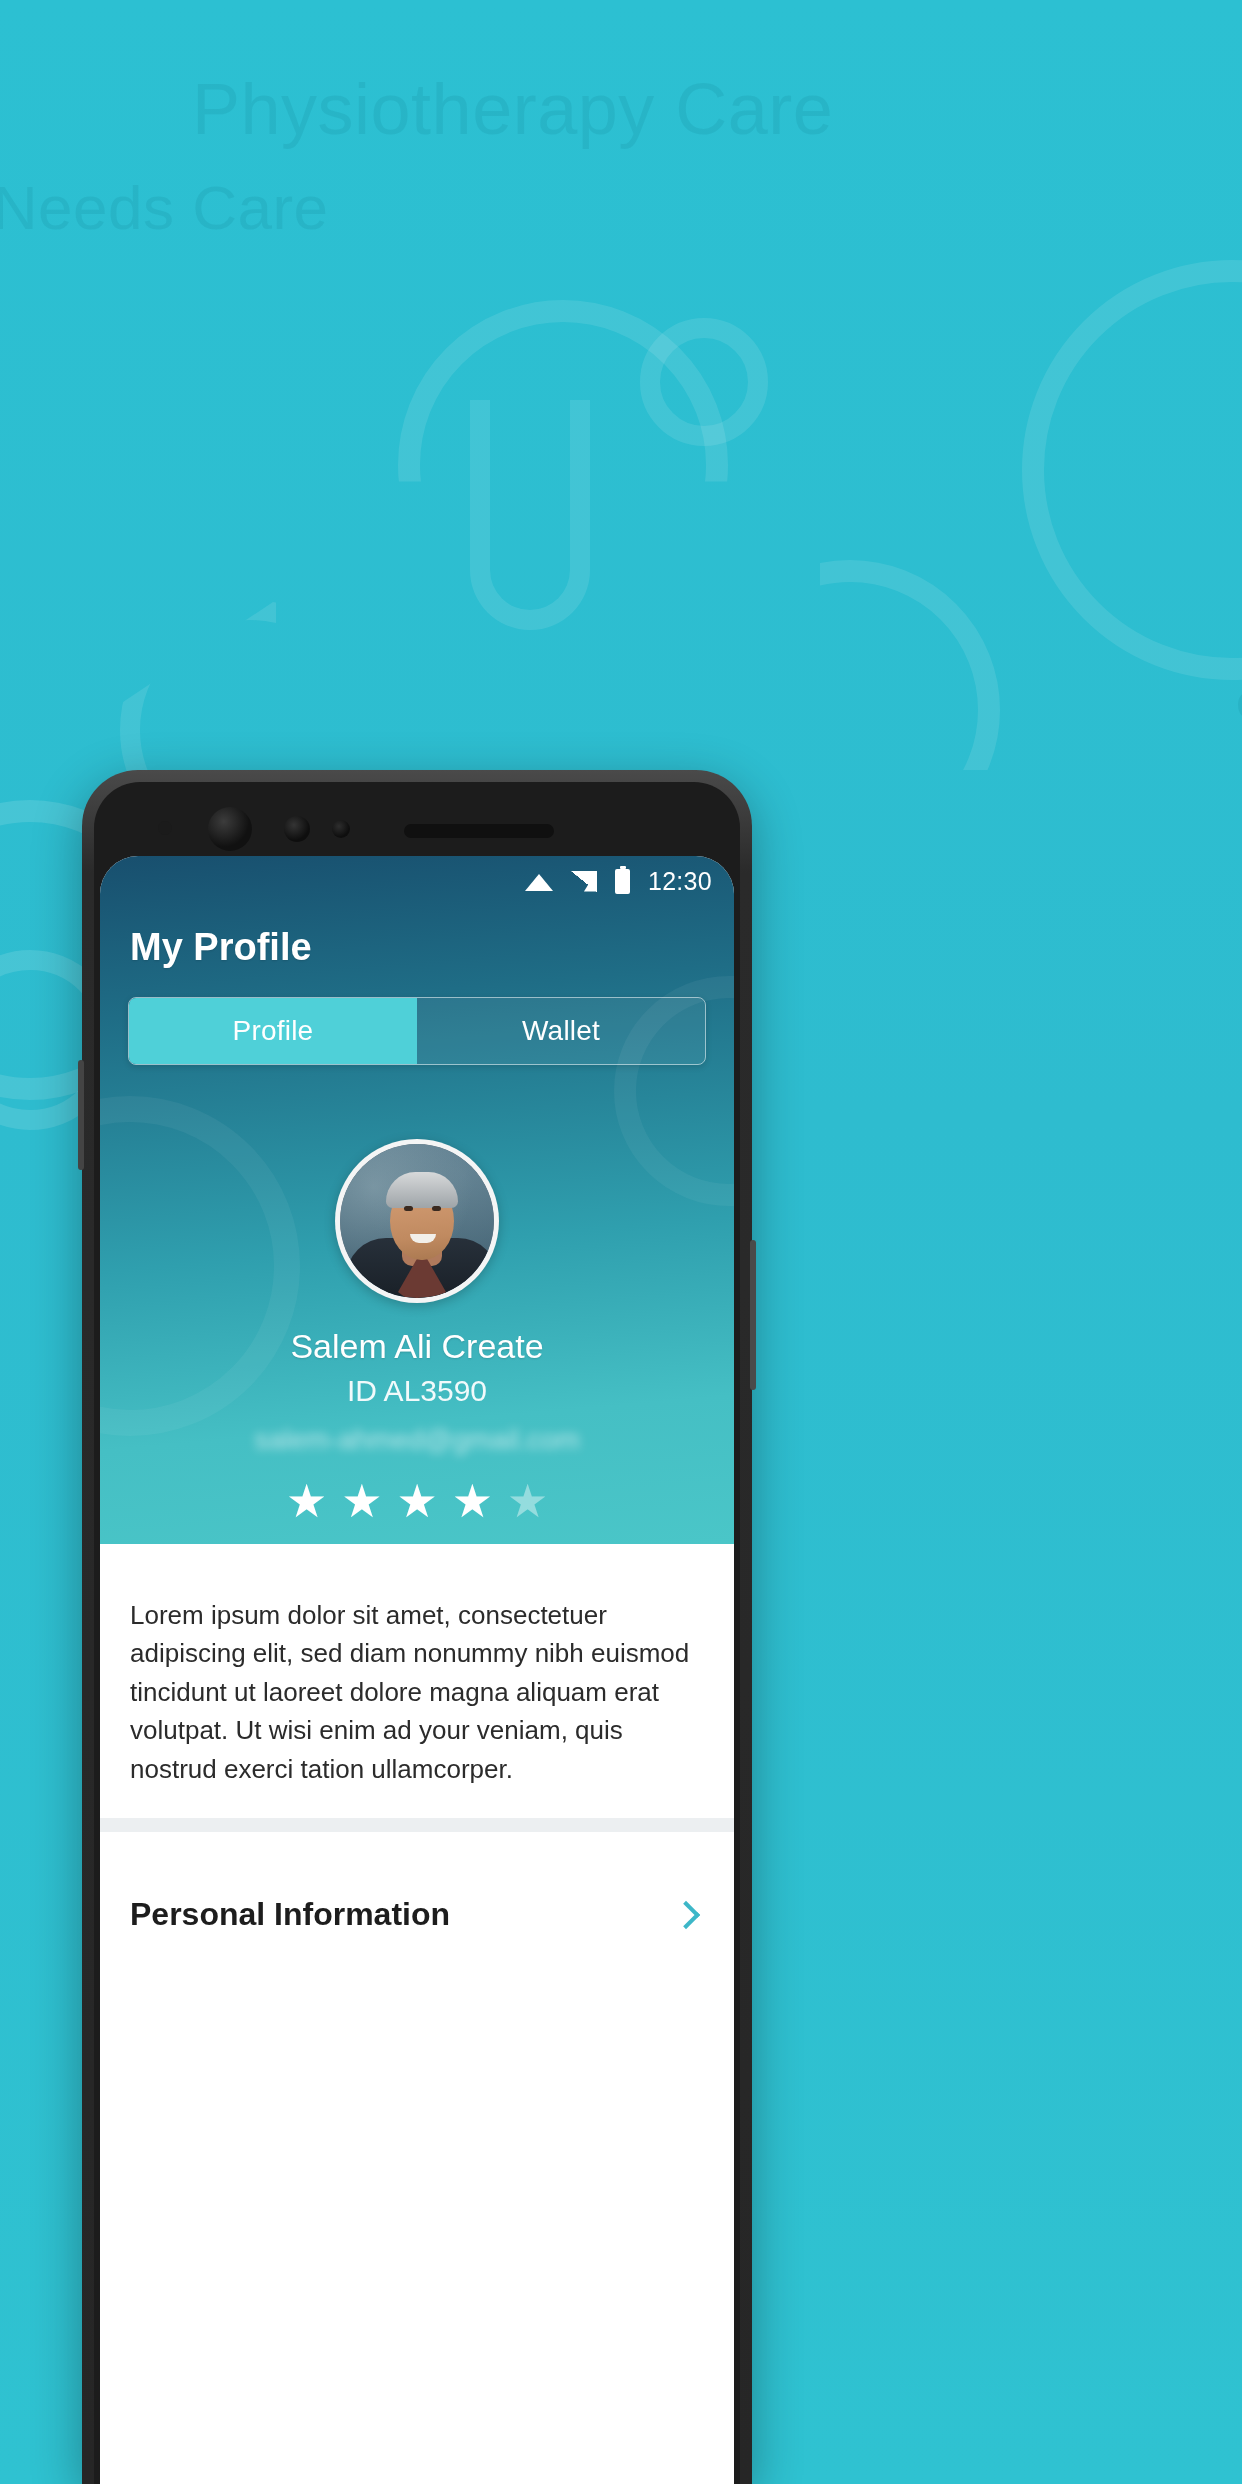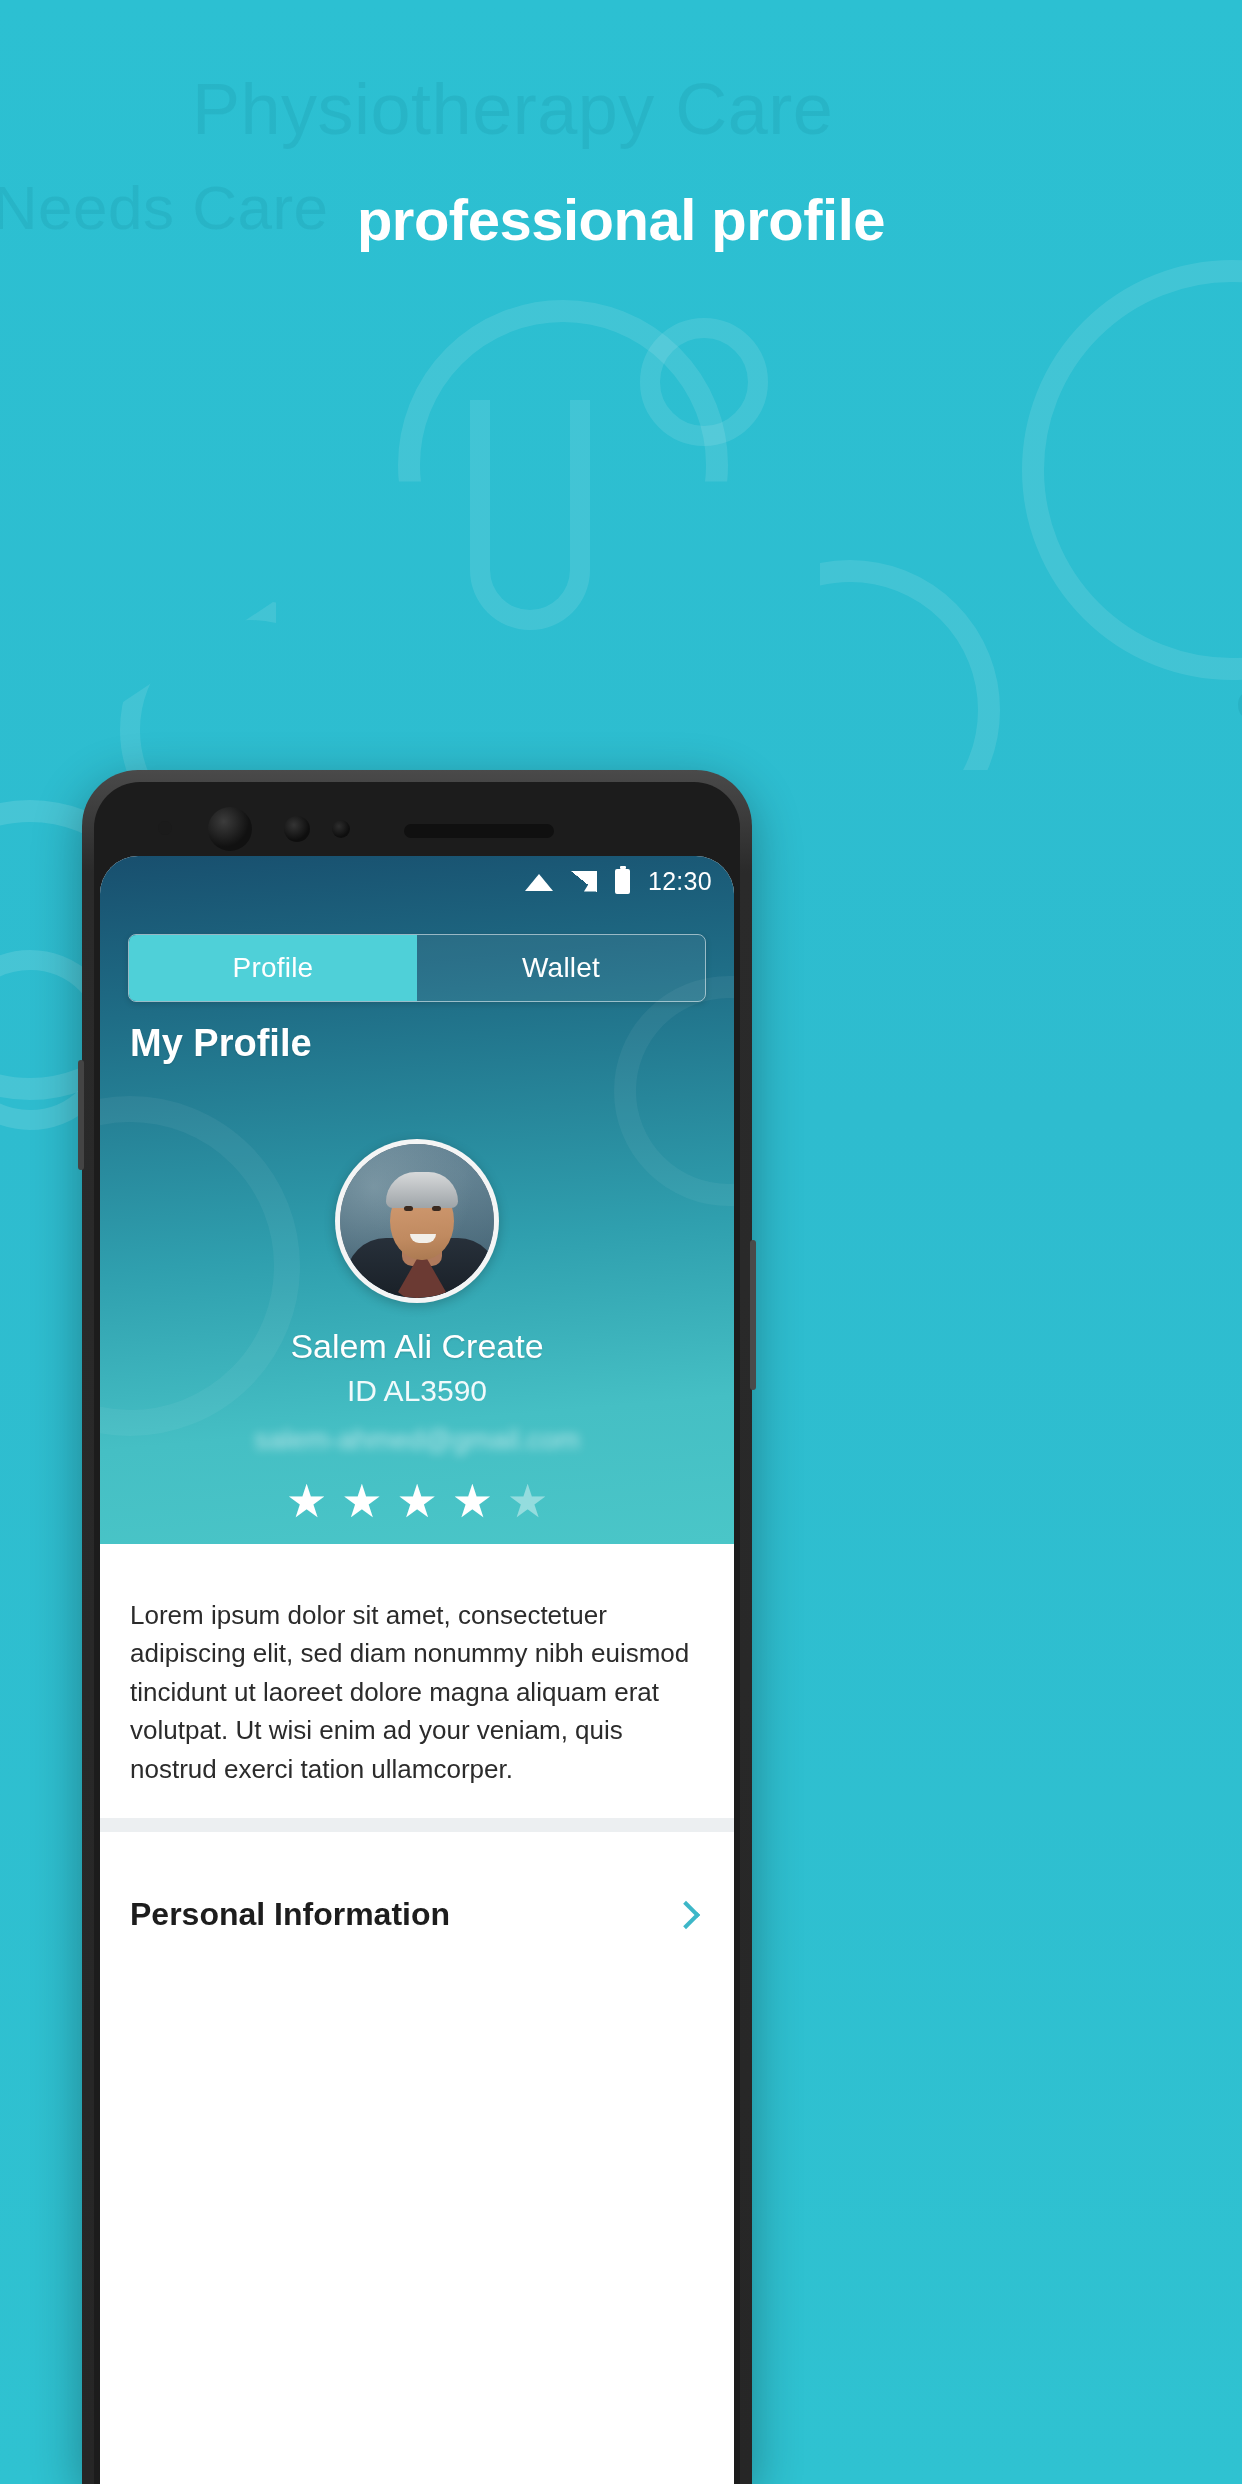--- a/index.html
+++ b/index.html
@@ -268,21 +268,20 @@
   <div class="wm-shape" id="arc-2"></div>
   <div class="wm-shape" id="arc-3"></div>
   <div class="wm-shape" id="arc-4"></div>
   <div class="wm-shape" id="arc-5"></div>
   <div class="wm-shape" id="arc-6"></div>
   <div class="wm-shape" id="arc-7"></div>
   <div class="wm-shape" id="arc-8"></div>
 </div>
 
 <div id="headline">
-  <div>professional profile</div>
 </div>
 
 <div id="phone">
   <div class="side-btn" id="side-btn-left"></div>
   <div class="side-btn" id="side-btn-right"></div>
 
   <div id="phone-inner">
 
     <div id="sensor-row">
       <div class="sensor" id="sensor-tiny-1"></div>
@@ -298,26 +297,26 @@
         <div id="hero-deco-1"></div>
         <div id="hero-deco-2"></div>
 
         <div id="status-bar">
           <div id="wifi-icon"></div>
           <div id="signal-icon"></div>
           <div id="battery-icon"></div>
           <div id="clock-text">12:30</div>
         </div>
 
+        <div id="screen-title">My Profile</div>
+
         <div id="tab-bar">
           <div class="tab active">Profile</div>
           <div class="tab inactive">Wallet</div>
         </div>
-
-        <div id="screen-title">My Profile</div>
 
         <div id="avatar-wrap">
           <div id="avatar-photo">
             <div class="av" id="av-bg-blur"></div>
             <div class="av" id="av-suit"></div>
             <div class="av" id="av-neck"></div>
             <div class="av" id="av-shirt"></div>
             <div class="av" id="av-face"></div>
             <div class="av" id="av-hair"></div>
             <div class="av" id="av-eye-l"></div>

